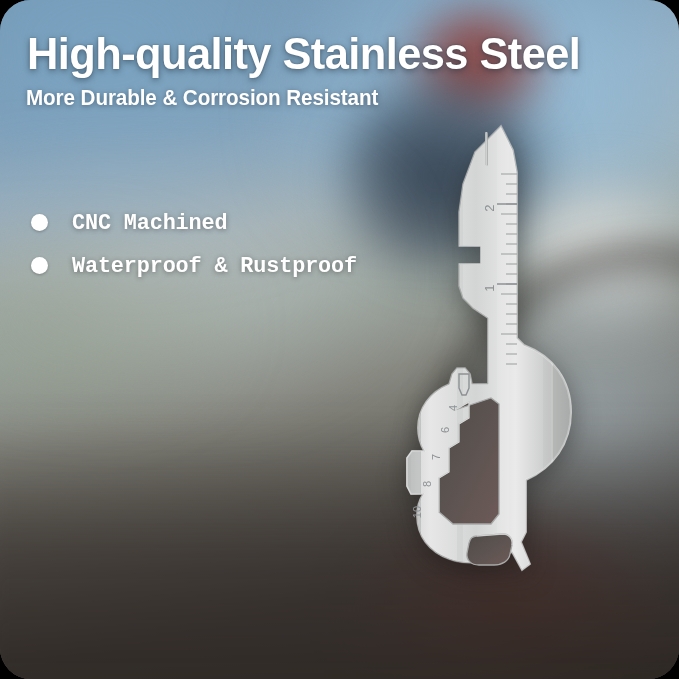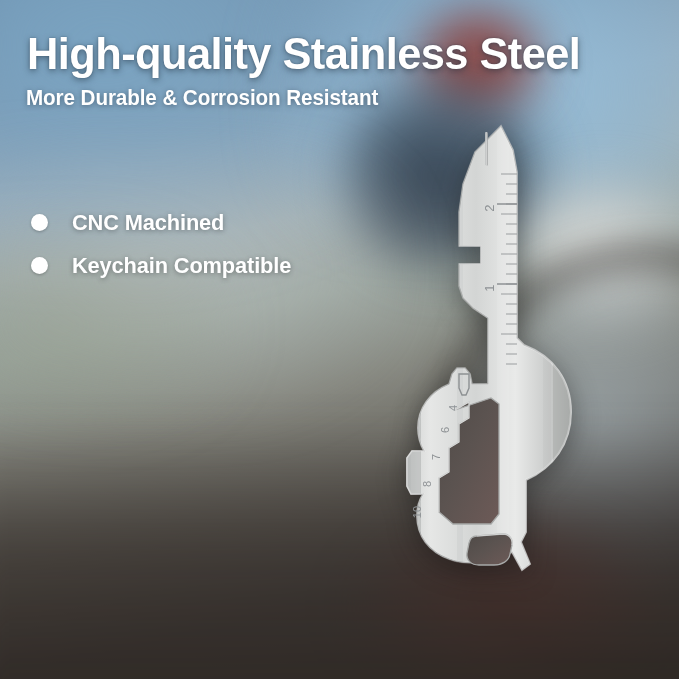--- a/index.html
+++ b/index.html
@@ -7,20 +7,21 @@
     padding: 0;
     background: #000;
   }
   #stage {
     position: relative;
     width: 679px;
     height: 679px;
     overflow: hidden;
     font-family: "Liberation Sans", sans-serif;
     background: #3a3a38;
+    border-radius: 31px;
   }
 
   
   .bg-layer { position: absolute; inset: 0; }
 
   .bg-base {
     background:
       linear-gradient(168deg,
         #6d8fab 0%,
         #7e9cb4 12%,
@@ -170,20 +171,21 @@
     text-shadow: 0 1px 5px rgba(35,50,65,0.5);
     transform: scaleX(0.96);
     transform-origin: left center;
   }
 
   .bullet-list {
     position: absolute;
     left: 30px;
     top: 201px;
     width: 370px;
+    font-family: Liberation Mono, monospace;
   }
   .bullet-row {
     display: flex;
     align-items: center;
     height: 43px;
   }
   .bullet-dot {
     width: 17px;
     height: 17px;
     border-radius: 50%;
@@ -239,21 +241,21 @@
   <div class="headline">High-quality Stainless Steel</div>
   <div class="subhead">More Durable &amp; Corrosion Resistant</div>
 
   <div class="bullet-list">
     <div class="bullet-row">
       <span class="bullet-dot"></span>
       <span class="bullet-text">CNC Machined</span>
     </div>
     <div class="bullet-row">
       <span class="bullet-dot"></span>
-      <span class="bullet-text">Keychain Compatible</span>
+      <span class="bullet-text">Waterproof &amp; Rustproof</span>
     </div>
   </div>
 
   <svg id="tool" viewBox="0 0 200 500">
     <defs>
       <linearGradient id="steelFace" x1="0" y1="0" x2="1" y2="0">
         <stop offset="0%" stop-color="#cfd1d0"></stop>
         <stop offset="14%" stop-color="#e6e7e6"></stop>
         <stop offset="42%" stop-color="#d3d5d4"></stop>
         <stop offset="66%" stop-color="#e9eae9"></stop>

